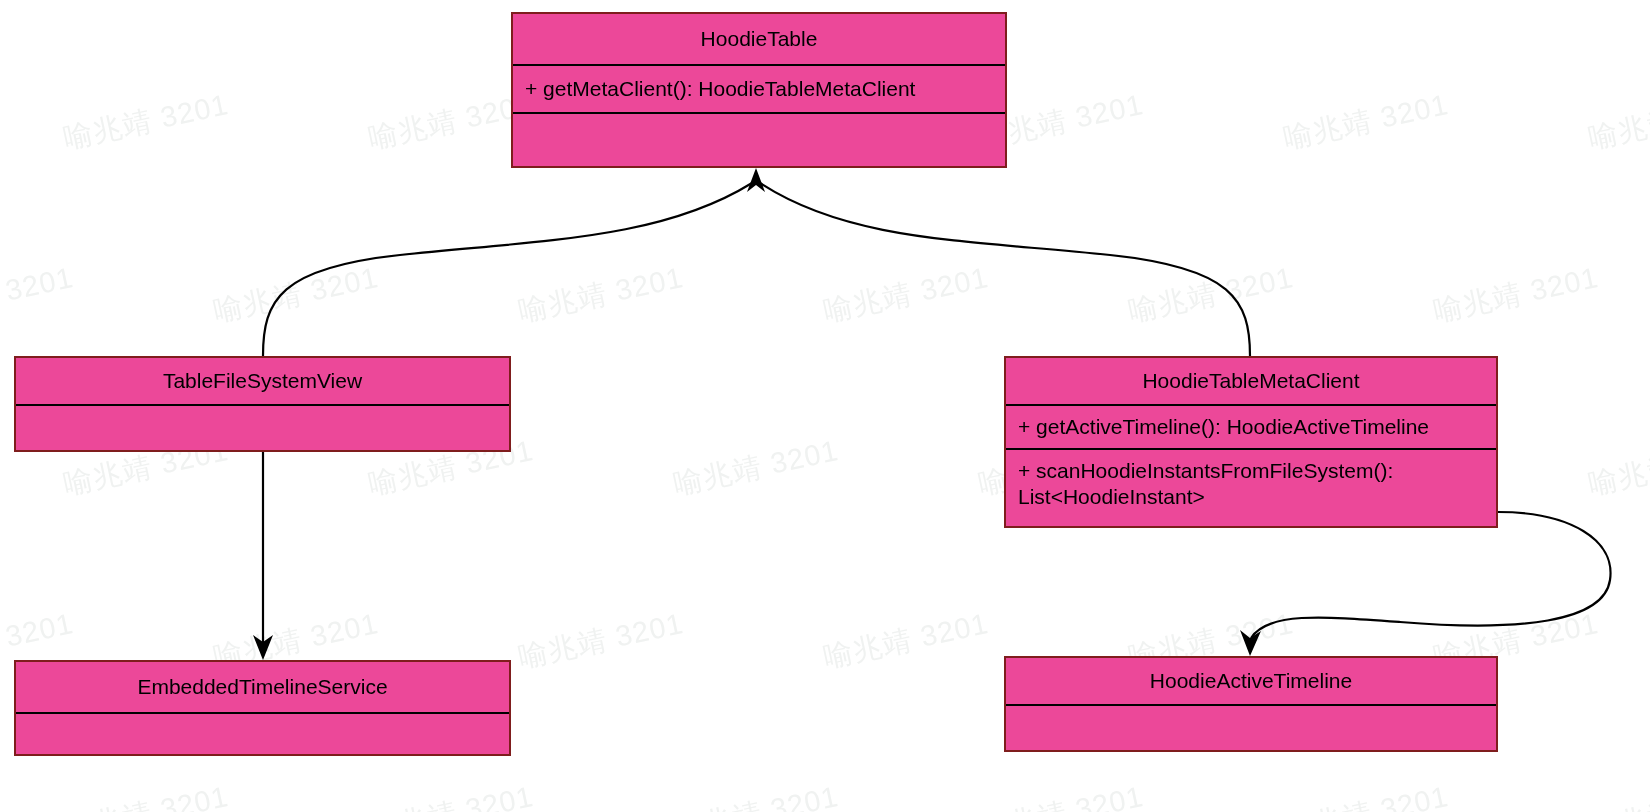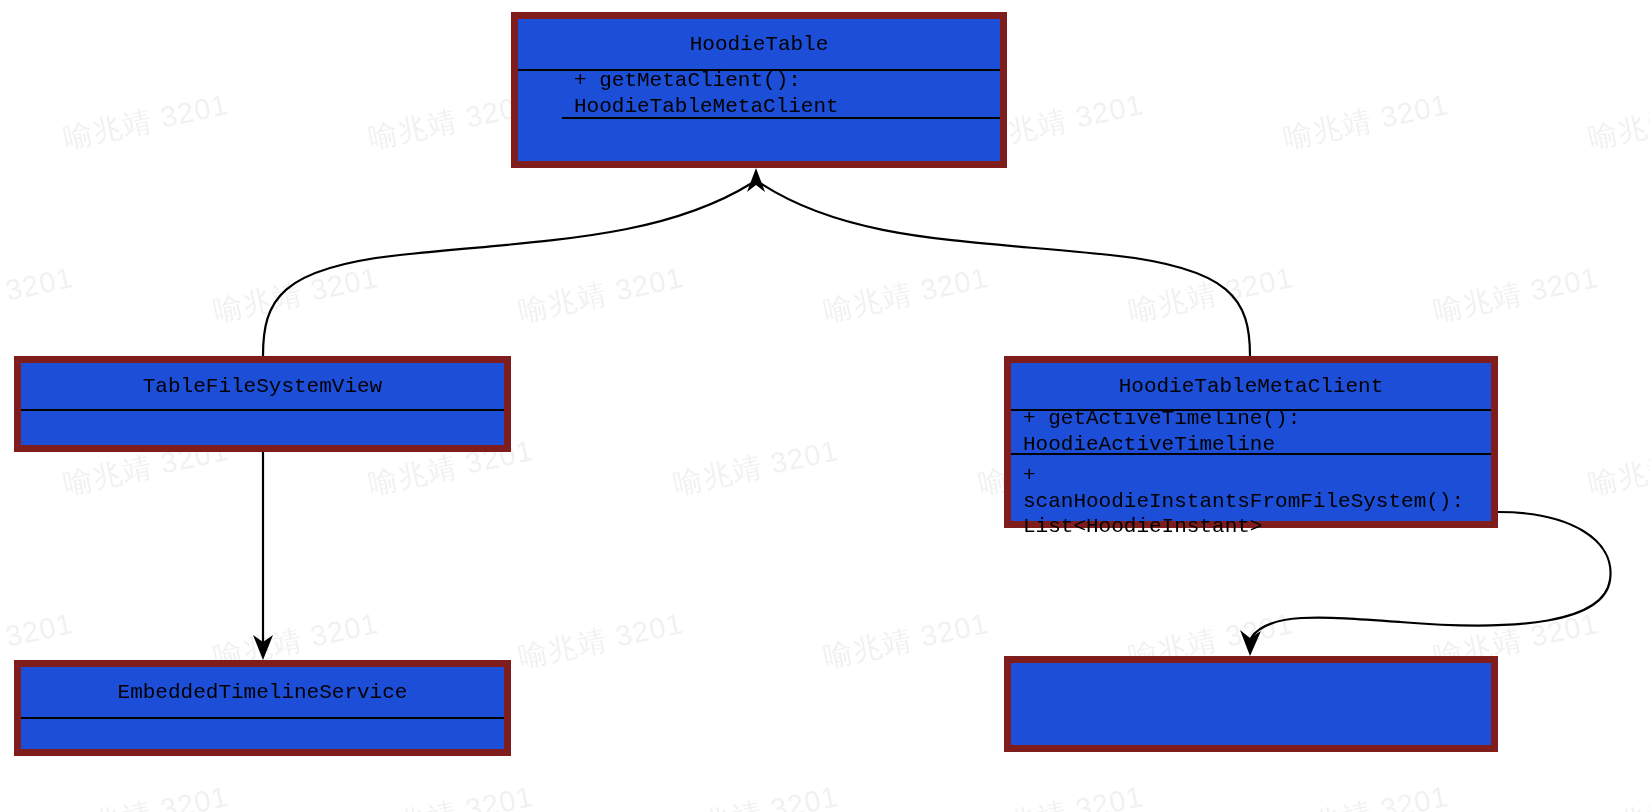--- a/index.html
+++ b/index.html
@@ -43,24 +43,23 @@
     pointer-events: none;
   }
   #edges path, #edges polygon, #edges line {
     vector-effect: non-scaling-stroke;
   }
 
   
   .uml-class {
     position: absolute;
     box-sizing: border-box;
-    background: #1d4ed8;
-    border: 7px solid #7f1d1d;
+    background: #ec4899;
+    border: 2px solid #7f1d1d;
     z-index: 2;
-    font-family: Liberation Mono, monospace;
   }
   .uml-name {
     box-sizing: border-box;
     text-align: center;
     font-size: 21px;
     color: #000000;
     display: flex;
     align-items: center;
     justify-content: center;
     border-bottom: 2px solid #000000;
@@ -73,21 +72,21 @@
     line-height: 1.22;
     white-space: pre-wrap;
     border-bottom: 2px solid #000000;
   }
   .uml-compartment.last { border-bottom: none; }
   .uml-compartment.empty { padding: 0; }
 
   
   #cls-hoodie-table { left: 511px; top: 12px; width: 496px; height: 156px; }
   #cls-hoodie-table .uml-name { height: 52px; }
-  #cls-hoodie-table .uml-compartment { height: 48px; display: flex; align-items: center; padding-top:0; padding-bottom:0;margin-left:44px;}
+  #cls-hoodie-table .uml-compartment { height: 48px; display: flex; align-items: center; padding-top:0; padding-bottom:0;}
 
   
   #cls-tablefilesystemview { left: 14px; top: 356px; width: 497px; height: 96px; }
   #cls-tablefilesystemview .uml-name { height: 48px; }
   #cls-tablefilesystemview .uml-compartment { height: 44px; }
 
   
   #cls-metaclient { left: 1004px; top: 356px; width: 494px; height: 172px; }
   #cls-metaclient .uml-name { height: 48px; }
   #cls-metaclient .uml-compartment.m1 { height: 44px; display: flex; align-items: center; padding-top:0; padding-bottom:0;}
@@ -183,16 +182,17 @@
     <div class="uml-compartment m2 last">+ scanHoodieInstantsFromFileSystem():
 List&lt;HoodieInstant&gt;</div>
   </div>
 
   <div class="uml-class" id="cls-embedded">
     <div class="uml-name">EmbeddedTimelineService</div>
     <div class="uml-compartment last empty"></div>
   </div>
 
   <div class="uml-class" id="cls-activetimeline">
+    <div class="uml-name">HoodieActiveTimeline</div>
     <div class="uml-compartment last empty"></div>
   </div>
 
 </div>
 
 </body></html>

